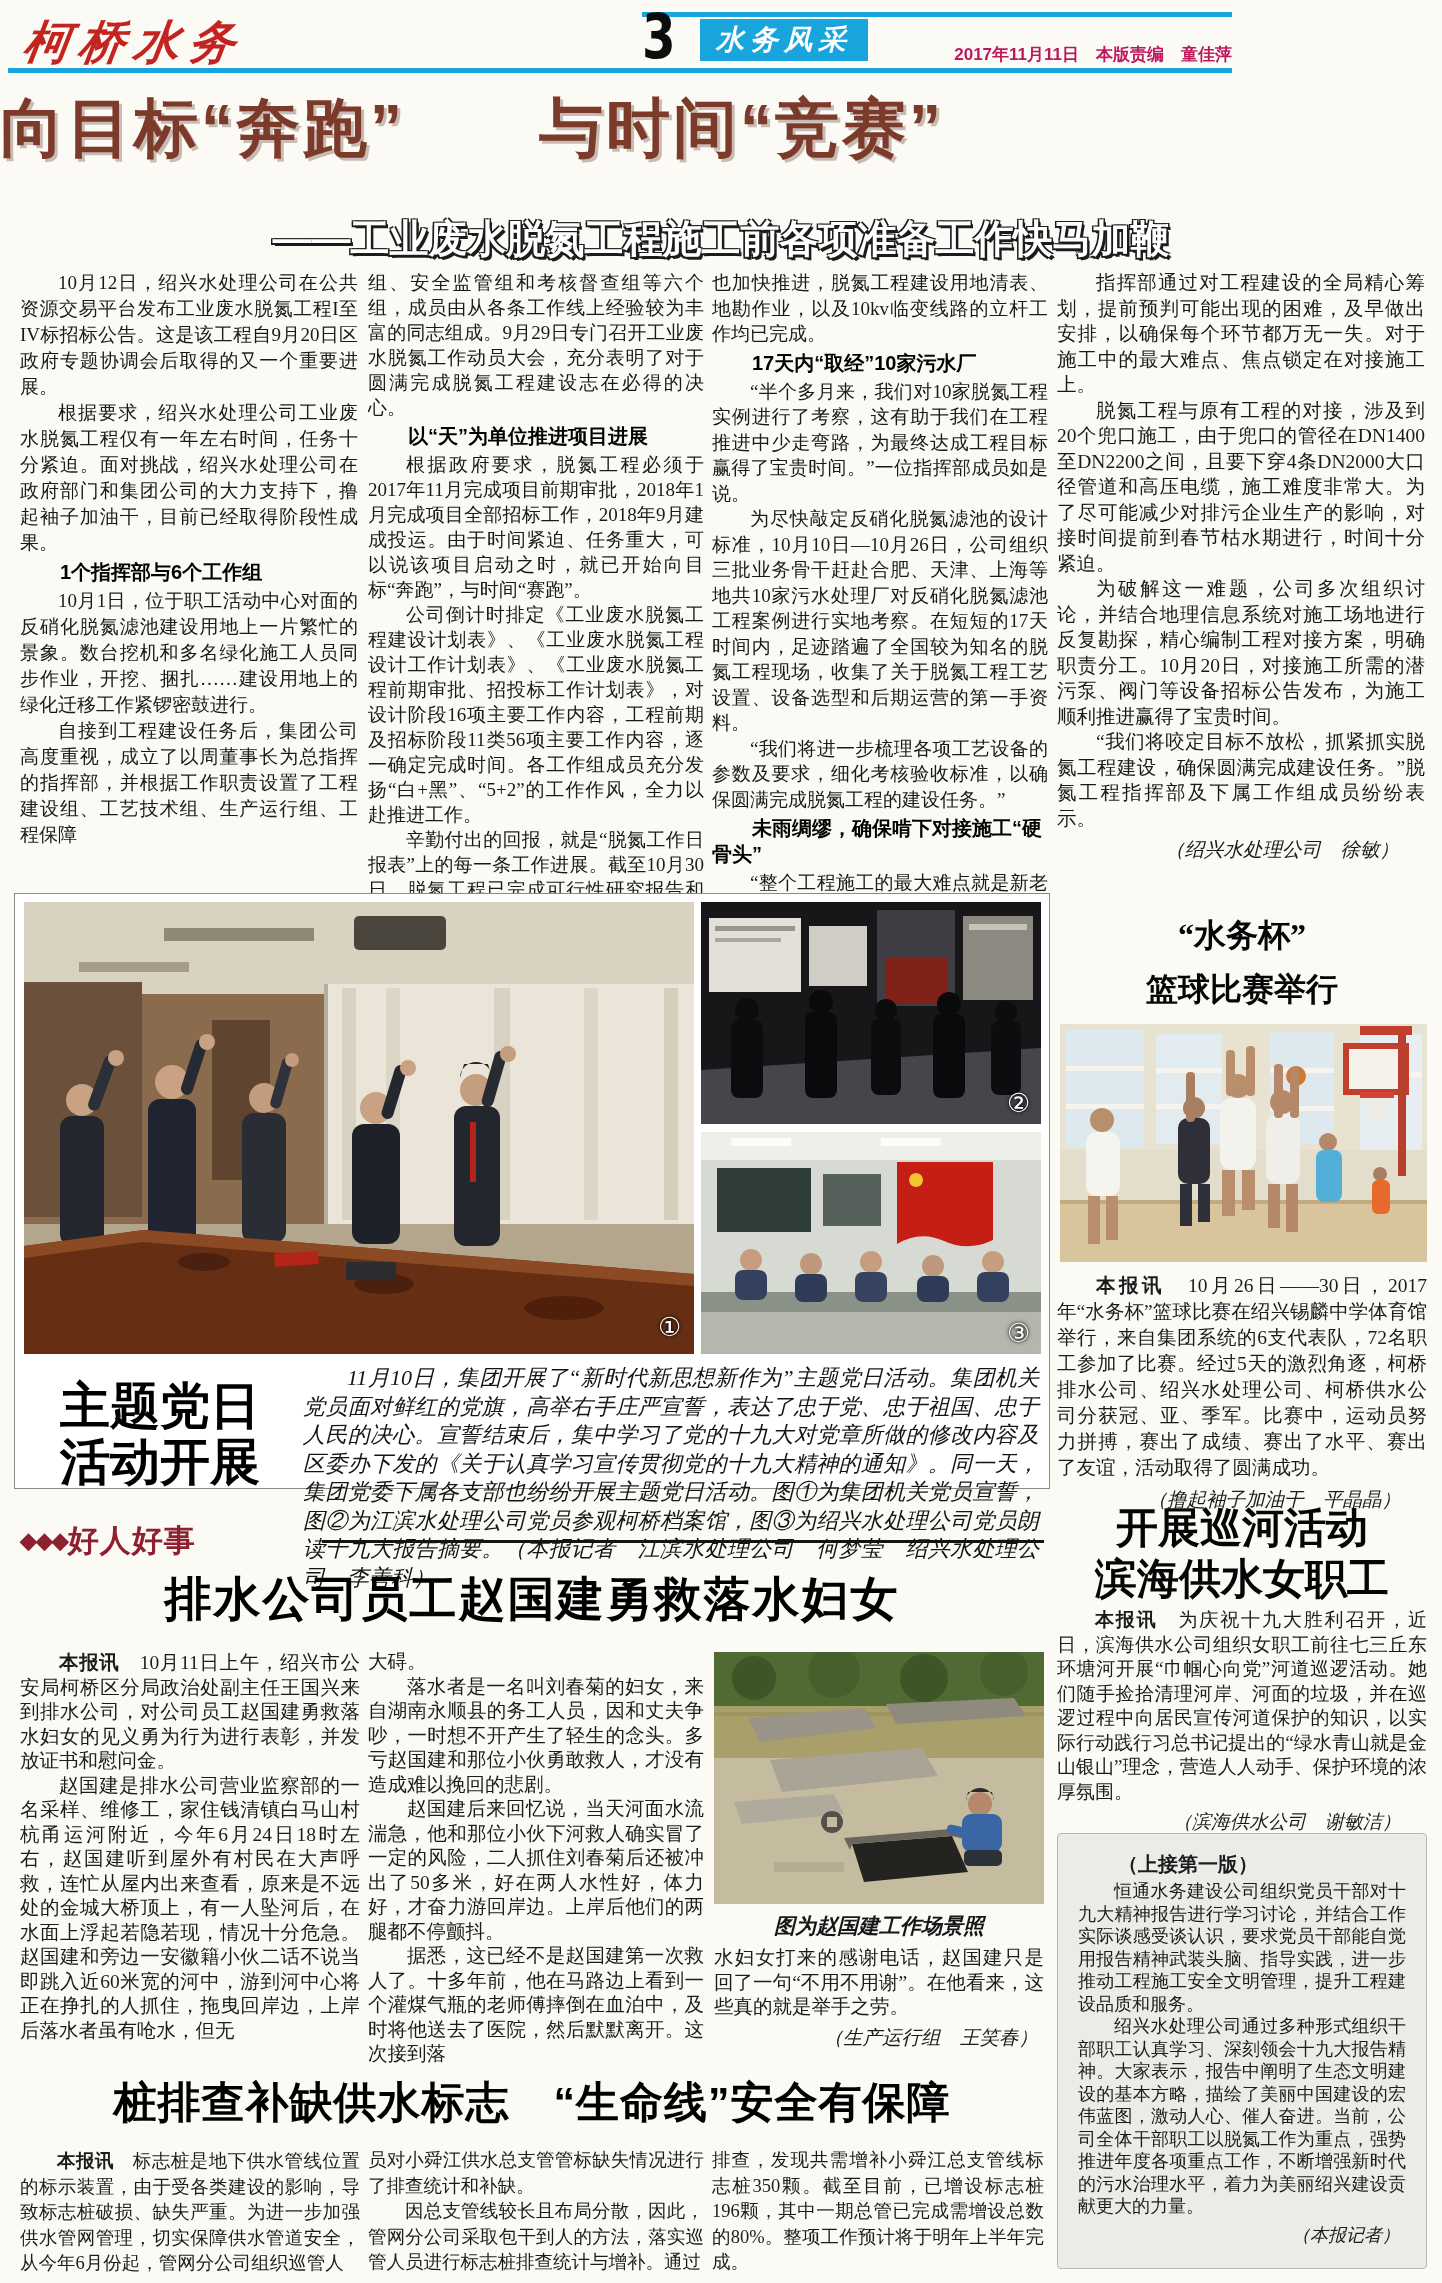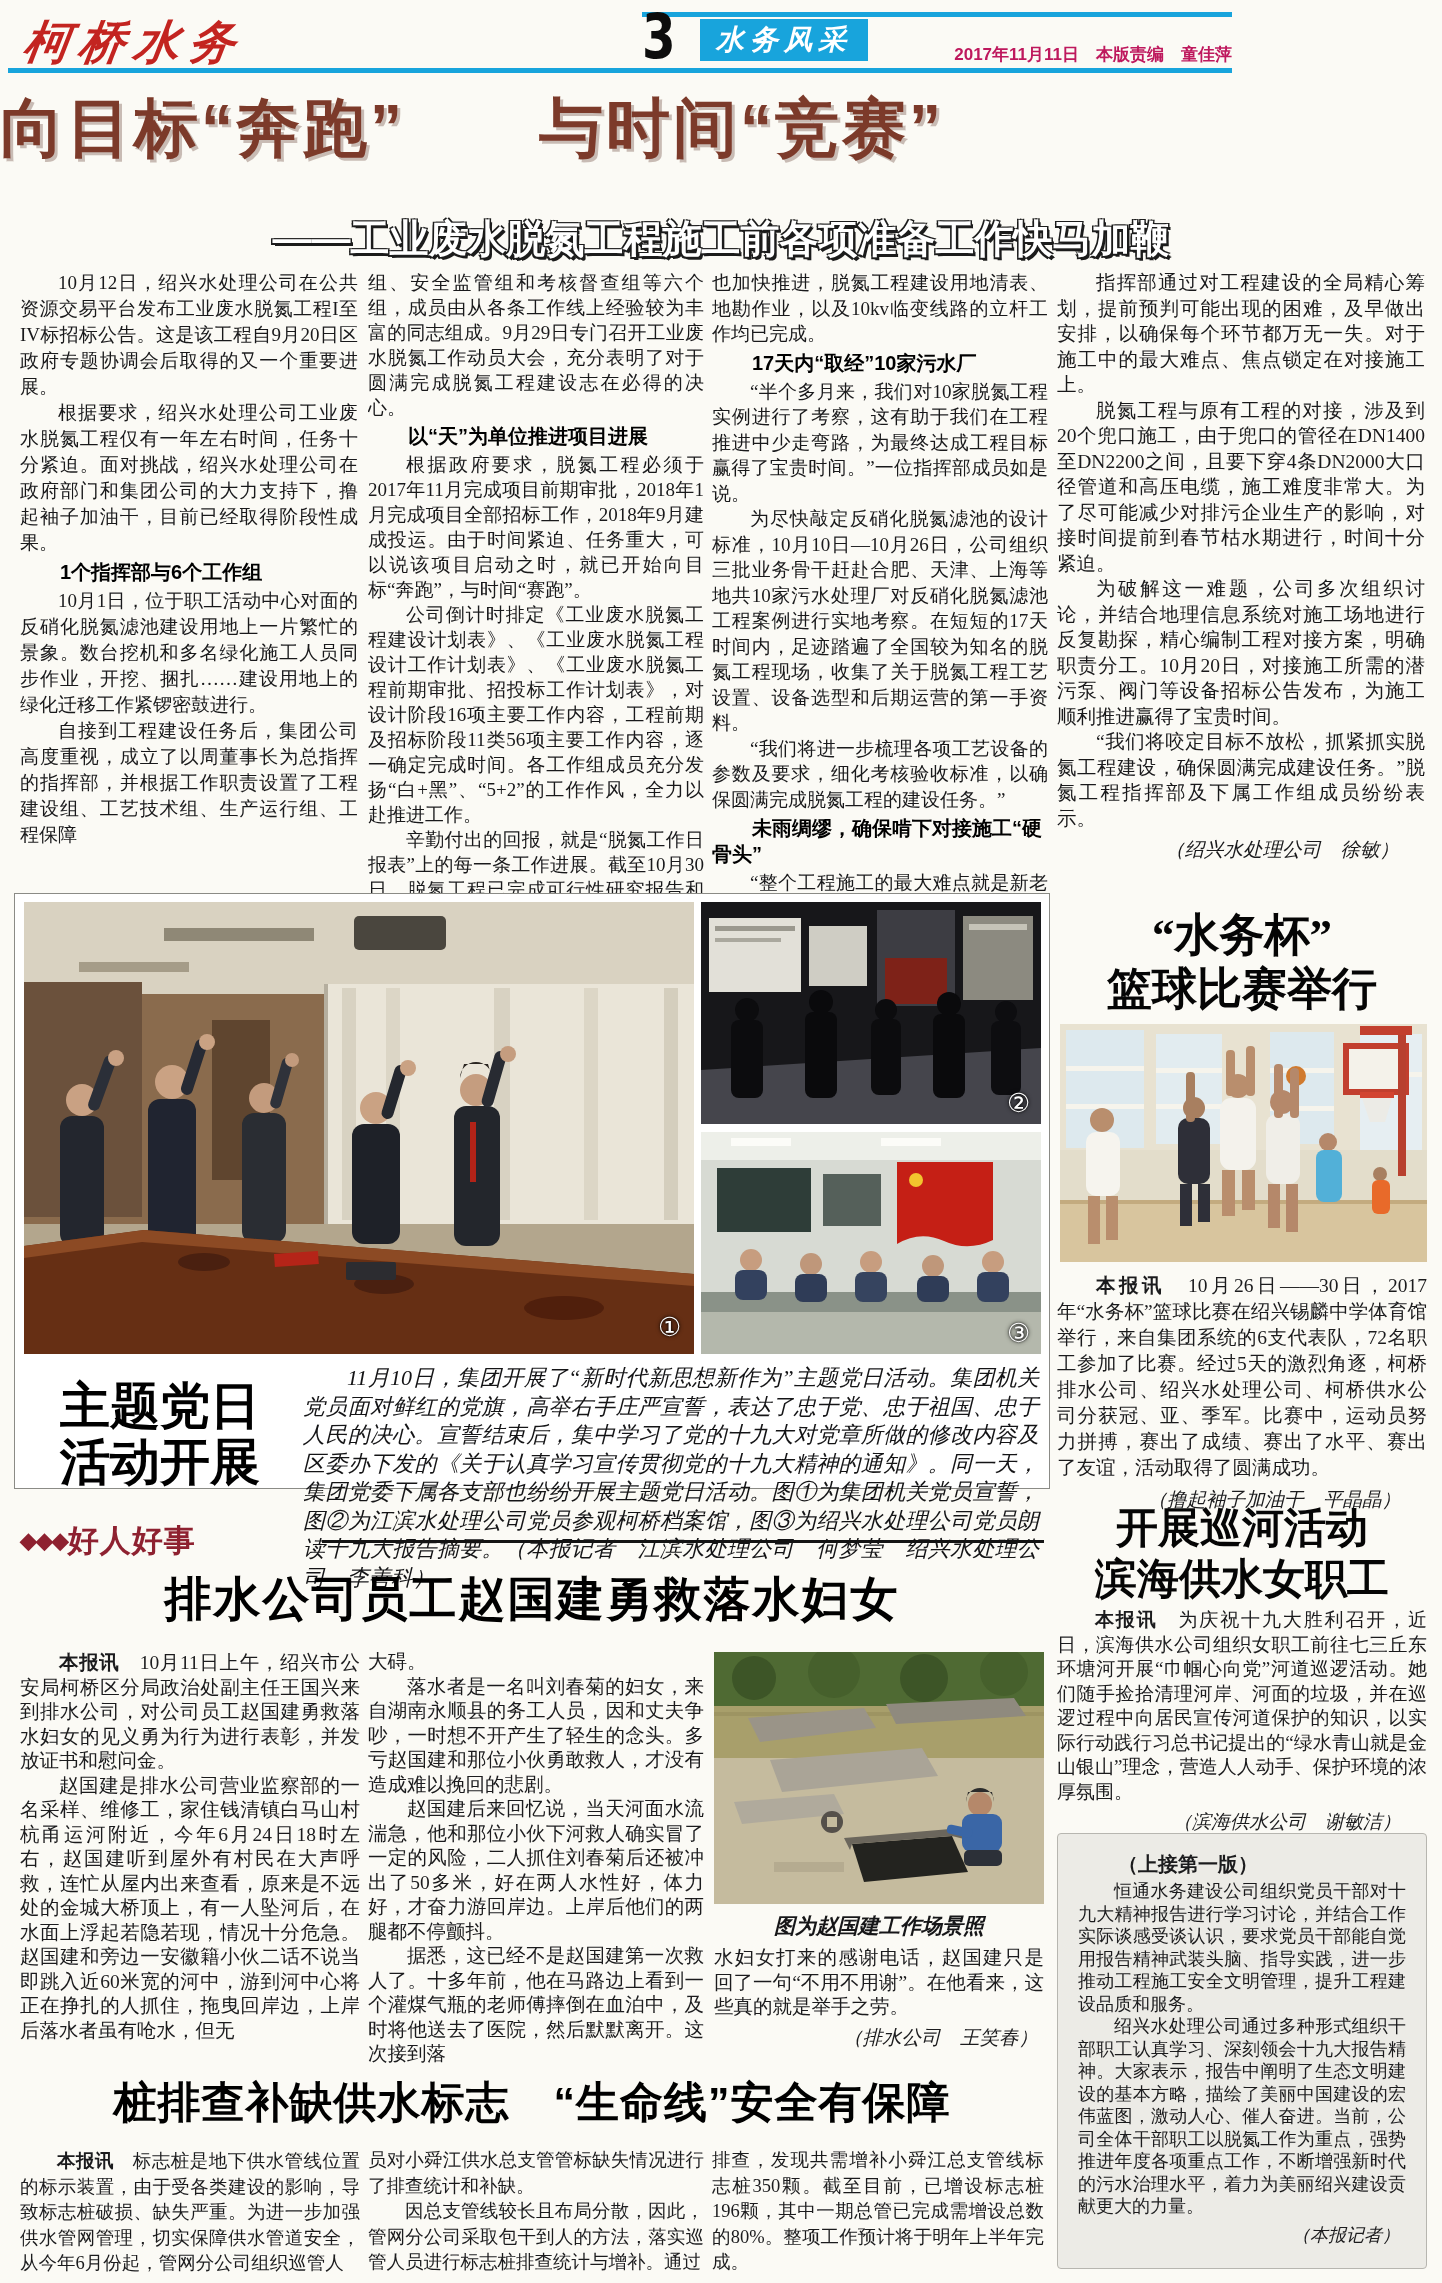--- a/index.html
+++ b/index.html
@@ -58,21 +58,21 @@
   #marker-2{left:992px;top:196px;}
   #marker-3{left:992px;top:426px;}
   #party-title{position:absolute;left:14px;top:484px;width:262px;text-align:center;
                font-family:"Liberation Sans",sans-serif;font-weight:bold;font-size:50px;line-height:56px;color:#000;}
   #party-caption{position:absolute;left:288px;top:470px;width:736px;
                  font-style:italic;font-size:22px;line-height:28.5px;text-align:justify;color:#141416;}
   .capp{margin:0;text-indent:2em;}
 
   
   .rtitle{position:absolute;left:1057px;width:370px;text-align:center;color:#050505;}
-  #bb-title{top:908px;font-family:"Liberation Serif",serif;font-weight:bold;font-size:45px;line-height:54px;}
+  #bb-title{top:908px;font-family:"Liberation Serif",serif;font-weight:bold;font-size:32px;line-height:54px;}
   #bb-photo{left:1060px;top:1024px;width:367px;height:238px;}
   #bb-body{position:absolute;left:1057px;top:1272px;width:370px;font-size:19.5px;line-height:26px;text-align:justify;}
   #patrol-title{top:1502px;font-family:"Liberation Sans",sans-serif;font-weight:bold;font-size:42px;line-height:51px;}
   #patrol-body{position:absolute;left:1057px;top:1608px;width:370px;font-size:19px;line-height:24.5px;text-align:justify;}
   #cont-box{position:absolute;left:1057px;top:1833px;width:370px;height:436px;box-sizing:border-box;
             background:#ecebe6;border:1px solid #b7b6b0;border-radius:4px;padding:16px 20px;
             font-size:18px;line-height:22.5px;text-align:justify;overflow:hidden;}
   .cont-header{font-family:"Liberation Sans",sans-serif;font-weight:bold;font-size:20px;
                line-height:28px;text-indent:2em;margin:0 0 2px;text-align:left;}
   #cont-box .byline{padding-right:6px;}
@@ -375,21 +375,21 @@
       <path d="M252,150 a14,14 0 0,1 28,0 l-2,-10 h-24 Z" fill="#2b2b2b"></path>
       <rect x="248" y="162" width="40" height="38" rx="9" fill="#3a66a6"></rect>
       <rect x="234" y="172" width="26" height="9" rx="4" fill="#3a66a6" transform="rotate(12 234 172)"></rect>
       <rect x="250" y="198" width="38" height="16" rx="5" fill="#2c3038"></rect>
       <rect x="60" y="210" width="70" height="10" fill="#b5ab90"></rect>
     </svg>
   </div>
   <div id="gd-caption">图为赵国建工作场景照</div>
   <div class="gdcol" id="gd-col3">
       <p class="p cont">水妇女打来的感谢电话，赵国建只是回了一句“不用不用谢”。在他看来，这些真的就是举手之劳。</p>
-      <p class="byline">（排水公司　王笑春）</p>
+      <p class="byline">（生产运行组　王笑春）</p>
     </div>
 
   <div id="mk-headline">桩排查补缺供水标志　“生命线”安全有保障</div>
   <div class="mkcol" id="mk-col1">
       <p class="p"><b class="lead">本报讯</b>　标志桩是地下供水管线位置的标示装置，由于受各类建设的影响，导致标志桩破损、缺失严重。为进一步加强供水管网管理，切实保障供水管道安全，从今年6月份起，管网分公司组织巡管人</p>
     </div>
   <div class="mkcol" id="mk-col2">
       <p class="p cont">员对小舜江供水总支管管标缺失情况进行了排查统计和补缺。</p>
       <p class="p">因总支管线较长且布局分散，因此，管网分公司采取包干到人的方法，落实巡管人员进行标志桩排查统计与增补。通过</p>
     </div>

